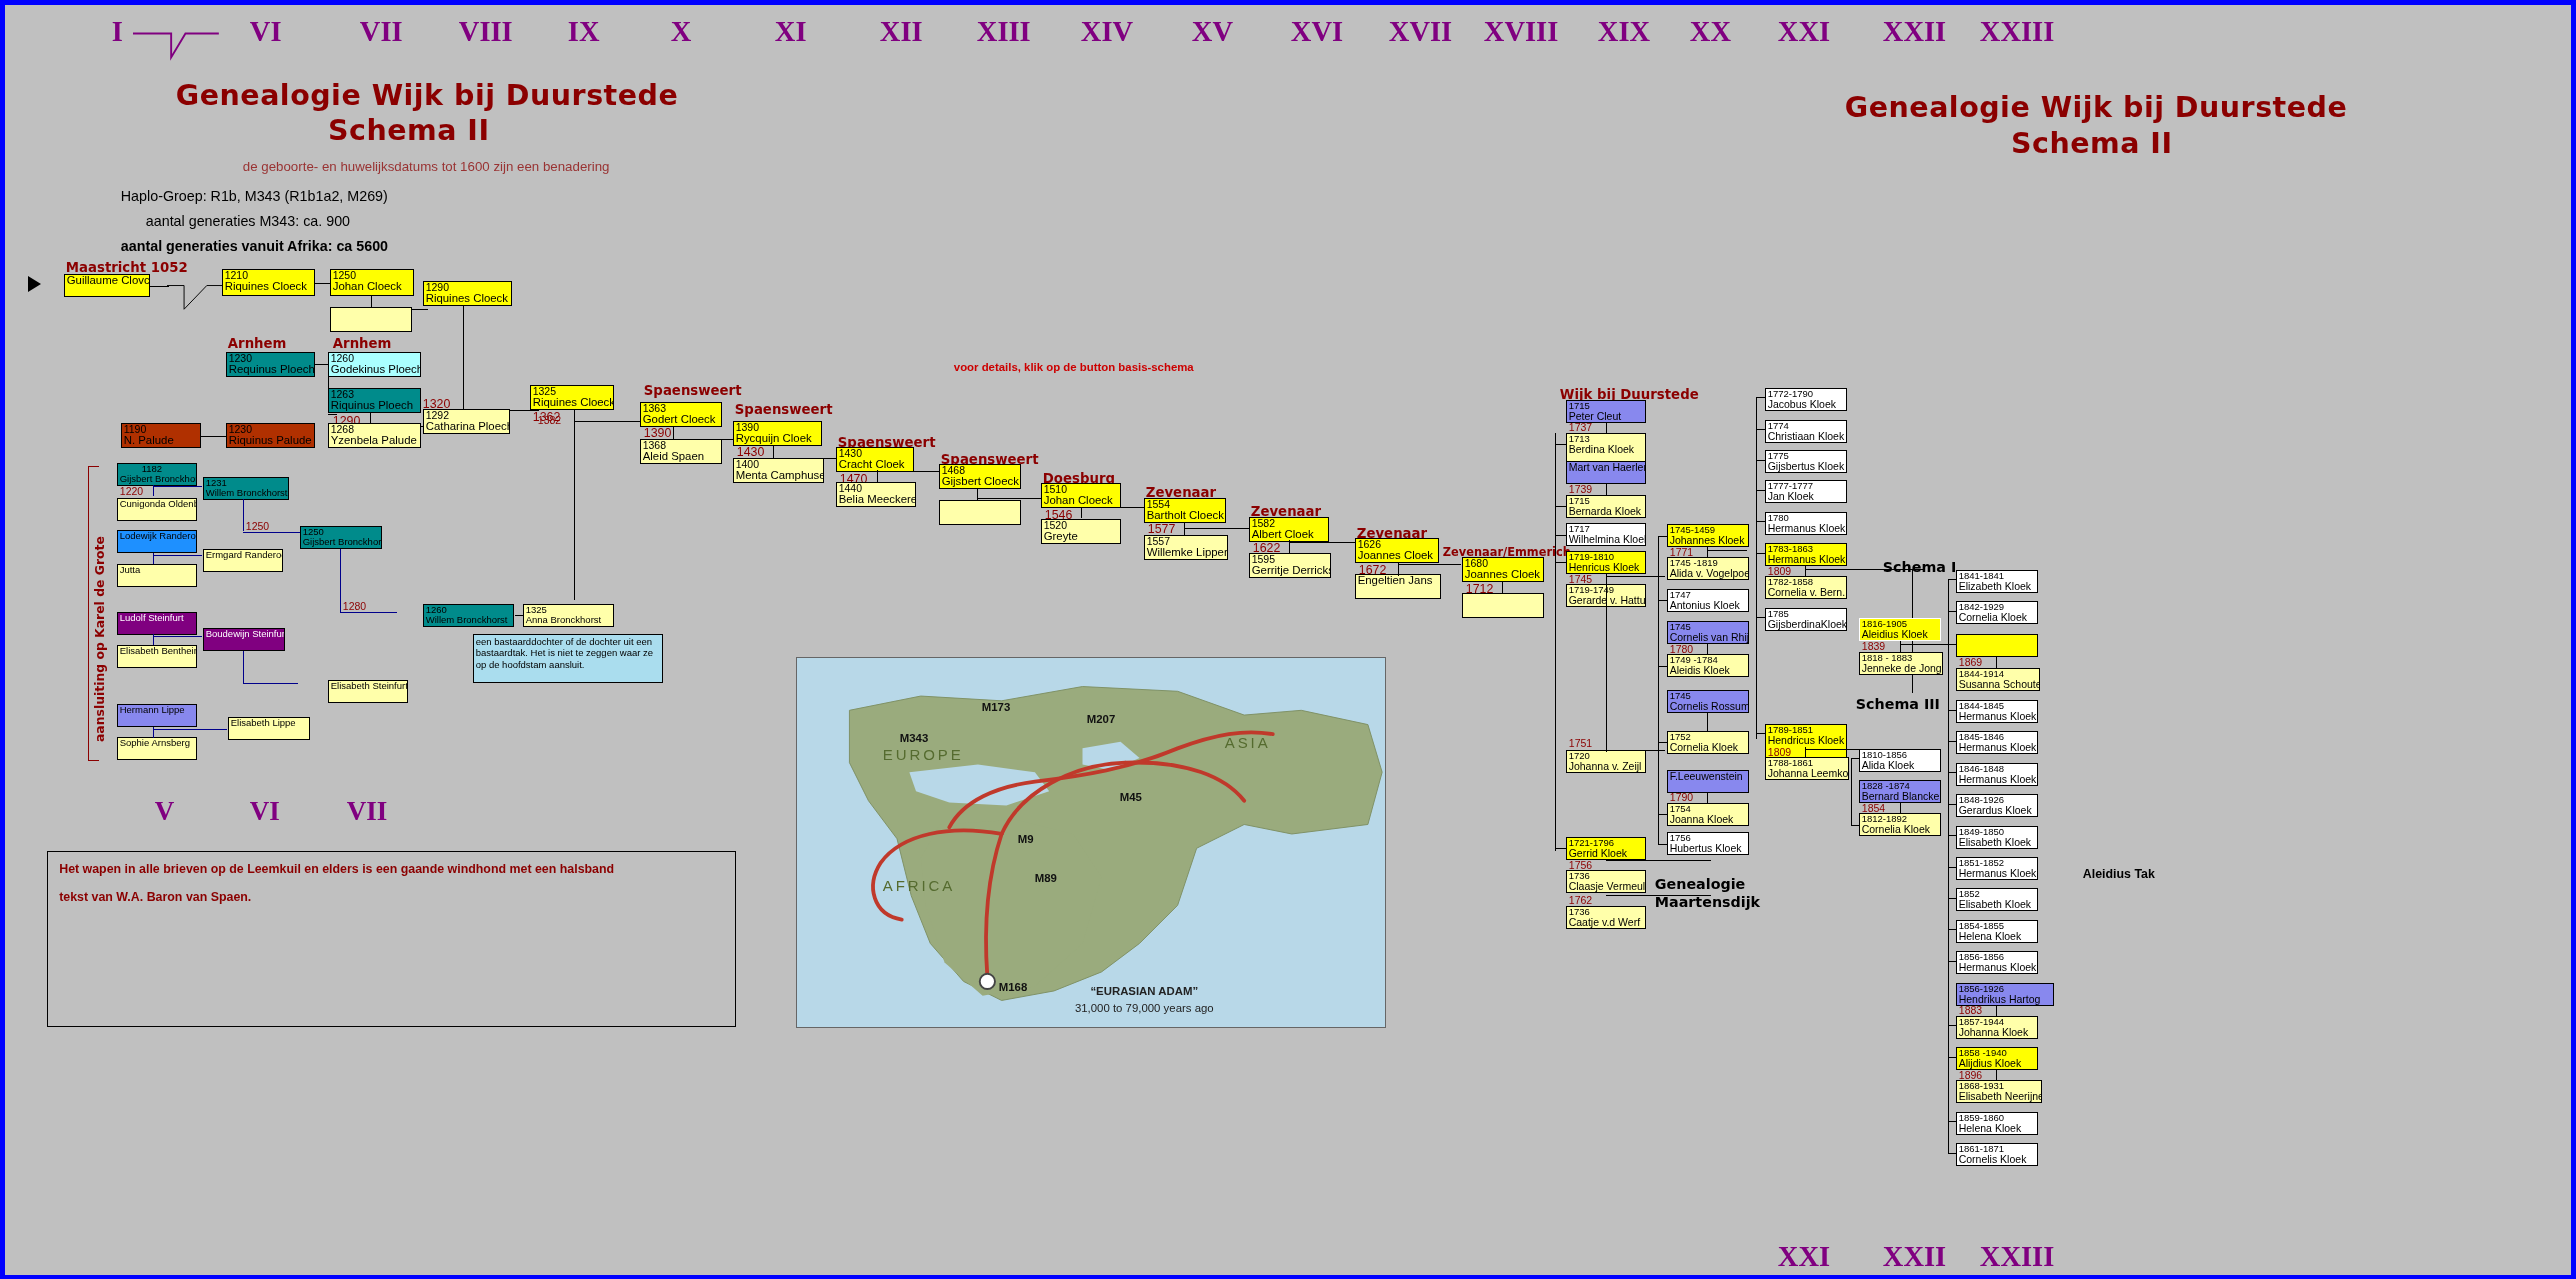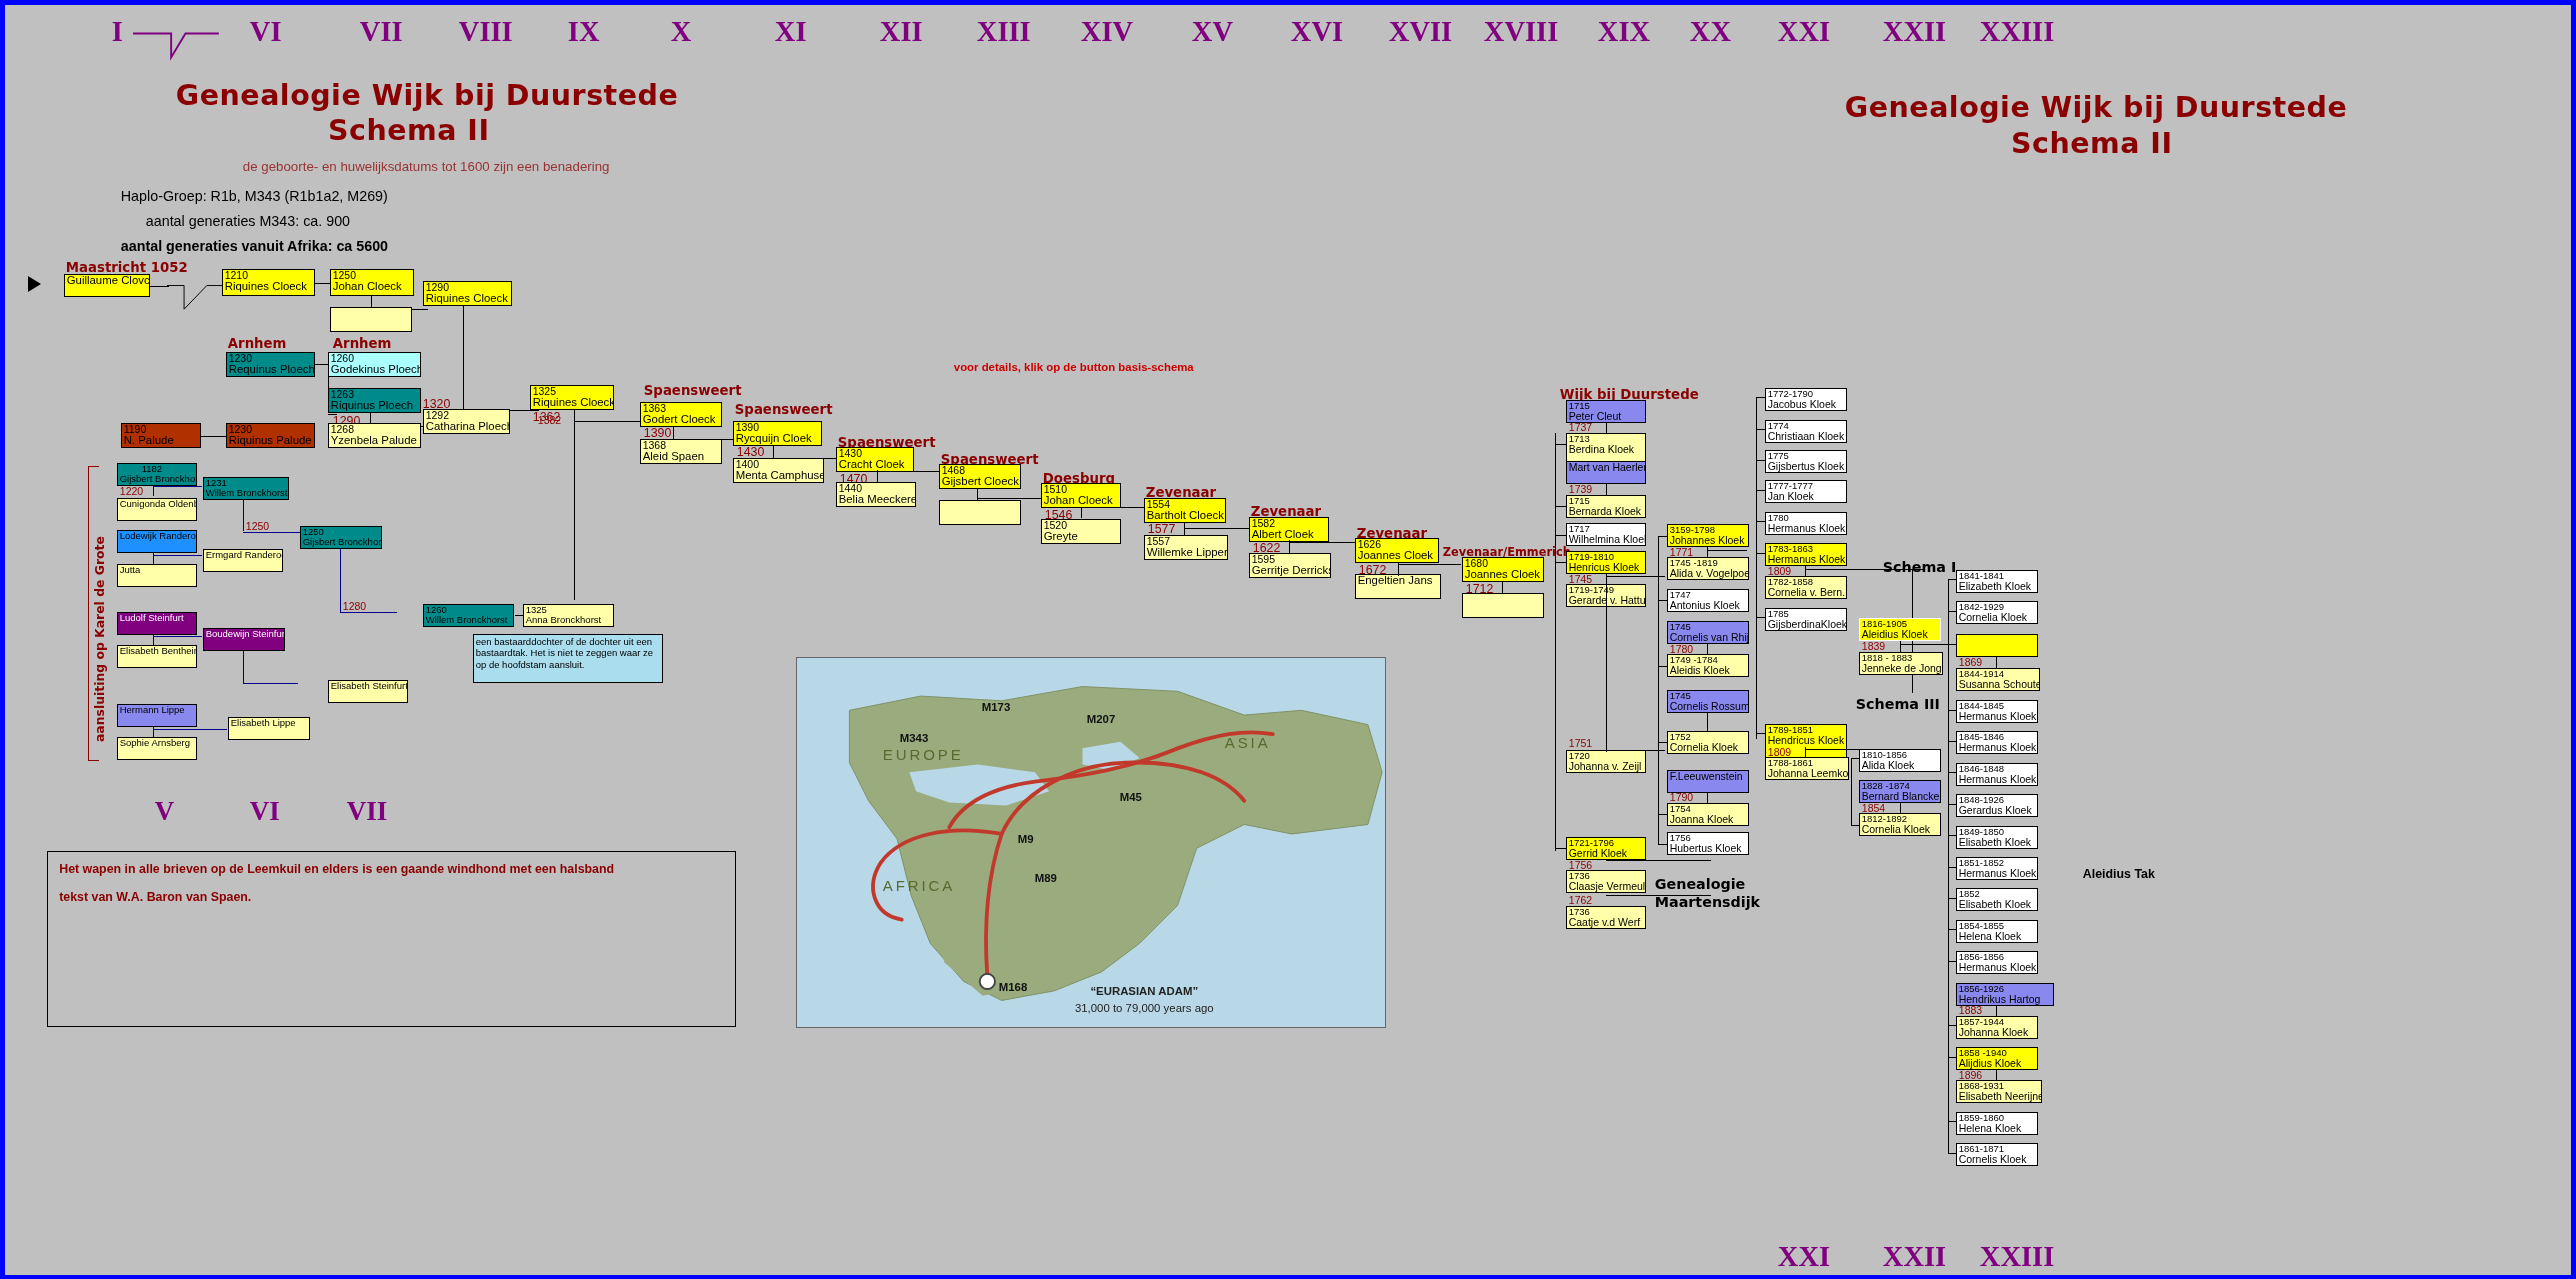--- a/index.html
+++ b/index.html
@@ -591,21 +591,21 @@
   <div class="ln" style="left:1550px;top:501px;width:11.4px;height:1px;"></div>
   <div class="ln" style="left:1550px;top:530px;width:11.4px;height:1px;"></div>
   <div class="ln" style="left:1550px;top:557px;width:11.4px;height:1px;"></div>
   <div class="ln" style="left:1550px;top:843px;width:11.4px;height:1px;"></div>
   <div class="ln" style="left:1601px;top:855px;width:105px;height:1px;"></div>
   <div class="ln" style="left:1601px;top:890px;width:105px;height:1px;"></div>
   <div class="schema-lbl" style="left:1650px;top:871px;">Genealogie</div>
   <div class="schema-lbl" style="left:1650px;top:889px;">Maartensdijk</div>
 
   <div class="pbox c-yellow" style="left:1662px;top:519px;width:82px;height:23px;">
-    <span class="yr" style="font-size:9.5px;">3159-1798</span>
+    <span class="yr" style="font-size:9.5px;">1745-1459</span>
     <span class="nm" style="font-size:10.5px;">Johannes Kloek</span>
   </div>
   <div class="yearlbl" style="left:1665px;top:541px;font-size:10.5px;">1771</div>
   <div class="pbox c-lyellow" style="left:1662px;top:552px;width:82px;height:23px;">
     <span class="yr" style="font-size:9.5px;">1745 -1819</span>
     <span class="nm" style="font-size:10.5px;">Alida v. Vogelpoel</span>
   </div>
   <div class="ln" style="left:1702px;top:542px;width:1px;height:11.4px;"></div>
   <div class="ln" style="left:1702px;top:545px;width:40px;height:1px;"></div>
 

